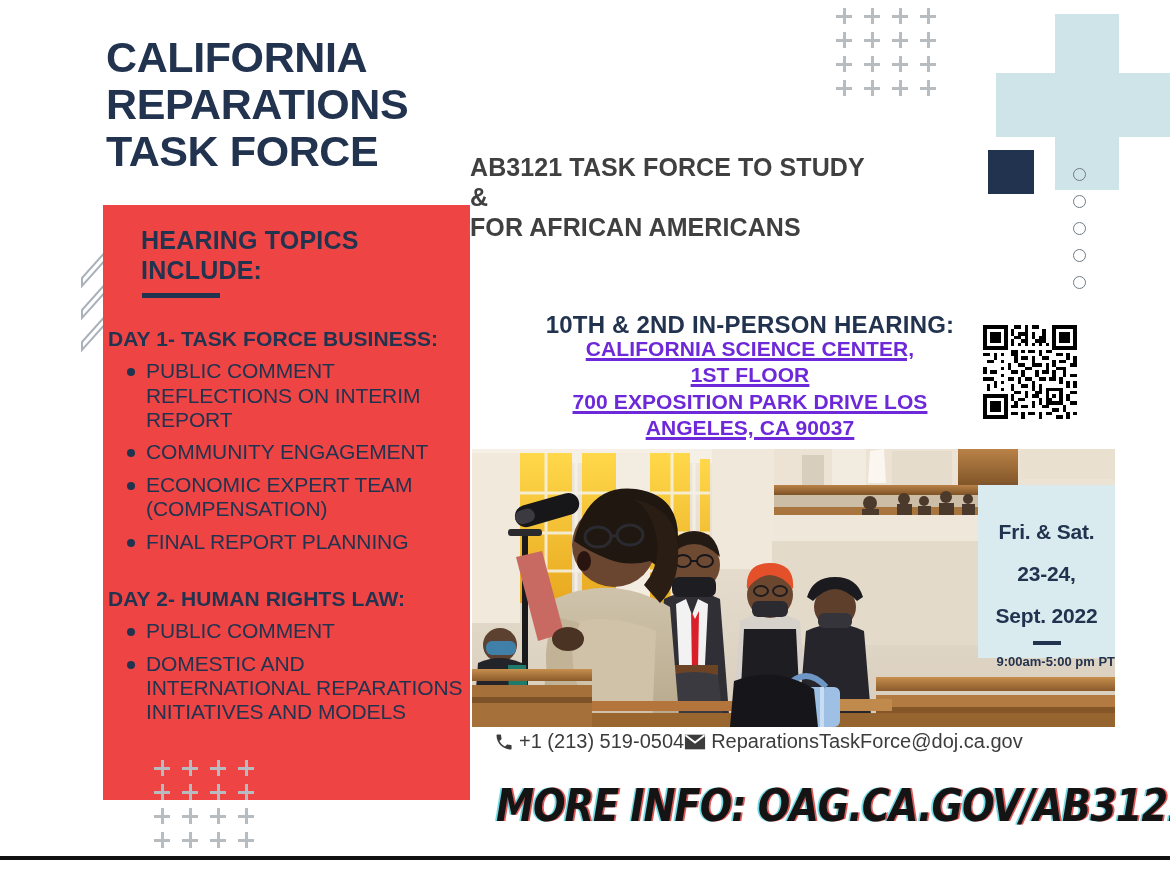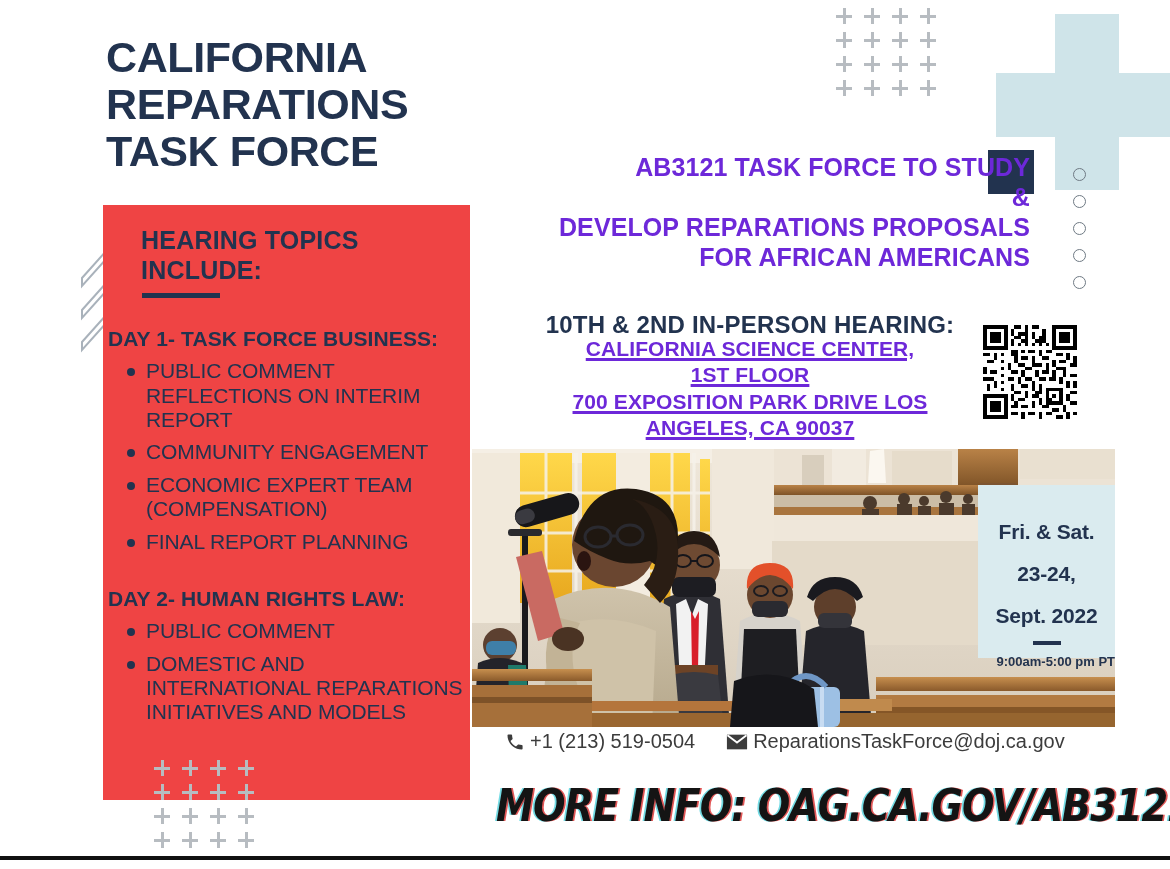--- a/index.html
+++ b/index.html
@@ -132,22 +132,22 @@
     content: "";
     position: absolute; left: 19px; top: 9px;
     width: 8px; height: 8px; border-radius: 50%;
     background: #22334f;
   }
 
   
   #subtitle {
     position: absolute; left: 470px; top: 152px;
     width: 560px;
-    text-align: right;
-    color: #6d28d9;
+    text-align: left;
+    color: #404040;
     font-size: 25px; font-weight: 800; line-height: 1.2;
     letter-spacing: 0.1px;
   }
   #hearing-label {
     position: absolute; left: 470px; top: 295px;
     width: 560px; text-align: center;
     color: #22334f;
     font-size: 24px; font-weight: 800; letter-spacing: 0.2px; margin-top: 16px;
   }
   #venue-block {
@@ -199,22 +199,22 @@
   #date-card .date-rule {
     width: 28px; height: 4px; background: #22334f;
     margin: 11px auto 9px auto;
   }
   #date-card .time-line {
     font-size: 13px; font-weight: 700; line-height: 1.25; text-align: right;
   }
 
   
   #contact-row {
-    position: absolute; left: 505px; top: 730px;
-    display: flex; align-items: center; gap: 31px;
+    position: absolute; left: 494px; top: 730px;
+    display: flex; align-items: center; gap: 0;
     color: #3c3c3c;
     font-size: 20px;
     font-weight: 400;
   }
   #contact-row .contact-item { display: flex; align-items: center; gap: 5px; }
   #contact-row svg { display: block; flex: none; }
 
   
   #more-info {
     position: absolute; left: 496px; top: 780px;
@@ -328,21 +328,20 @@
     <span class="plus"></span>
     <span class="plus"></span>
     <span class="plus"></span>
     <span class="plus"></span>
     <span class="plus"></span>
   </div>
 
   <div id="subtitle">
     <div>AB3121 TASK FORCE TO STUDY</div>
     <div>&amp;</div>
-    <div>DEVELOP REPARATIONS PROPOSALS</div>
     <div>FOR AFRICAN AMERICANS</div>
   </div>
 
   <div id="hearing-label">10TH &amp; 2ND IN-PERSON HEARING:</div>
 
   <div id="venue-block">
     <div><span>CALIFORNIA SCIENCE CENTER,</span></div>
     <div><span>1ST FLOOR</span></div>
     <div><span>700 EXPOSITION PARK DRIVE LOS</span></div>
     <div><span>ANGELES, CA 90037</span></div>

